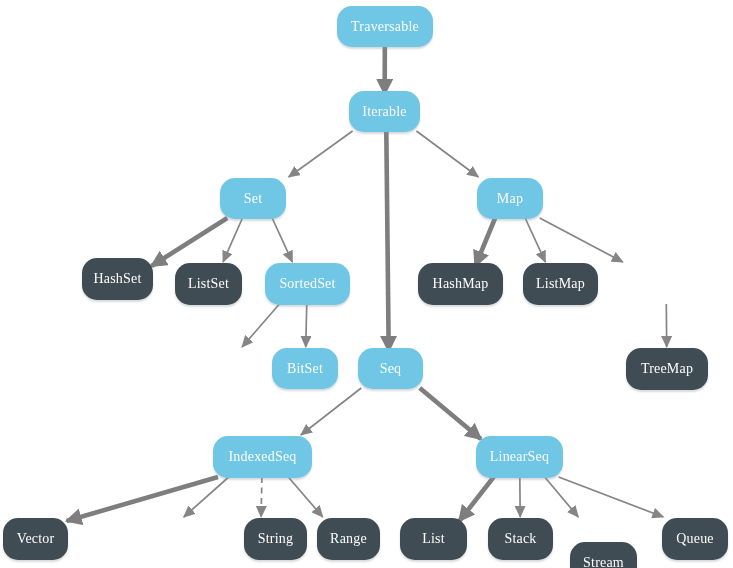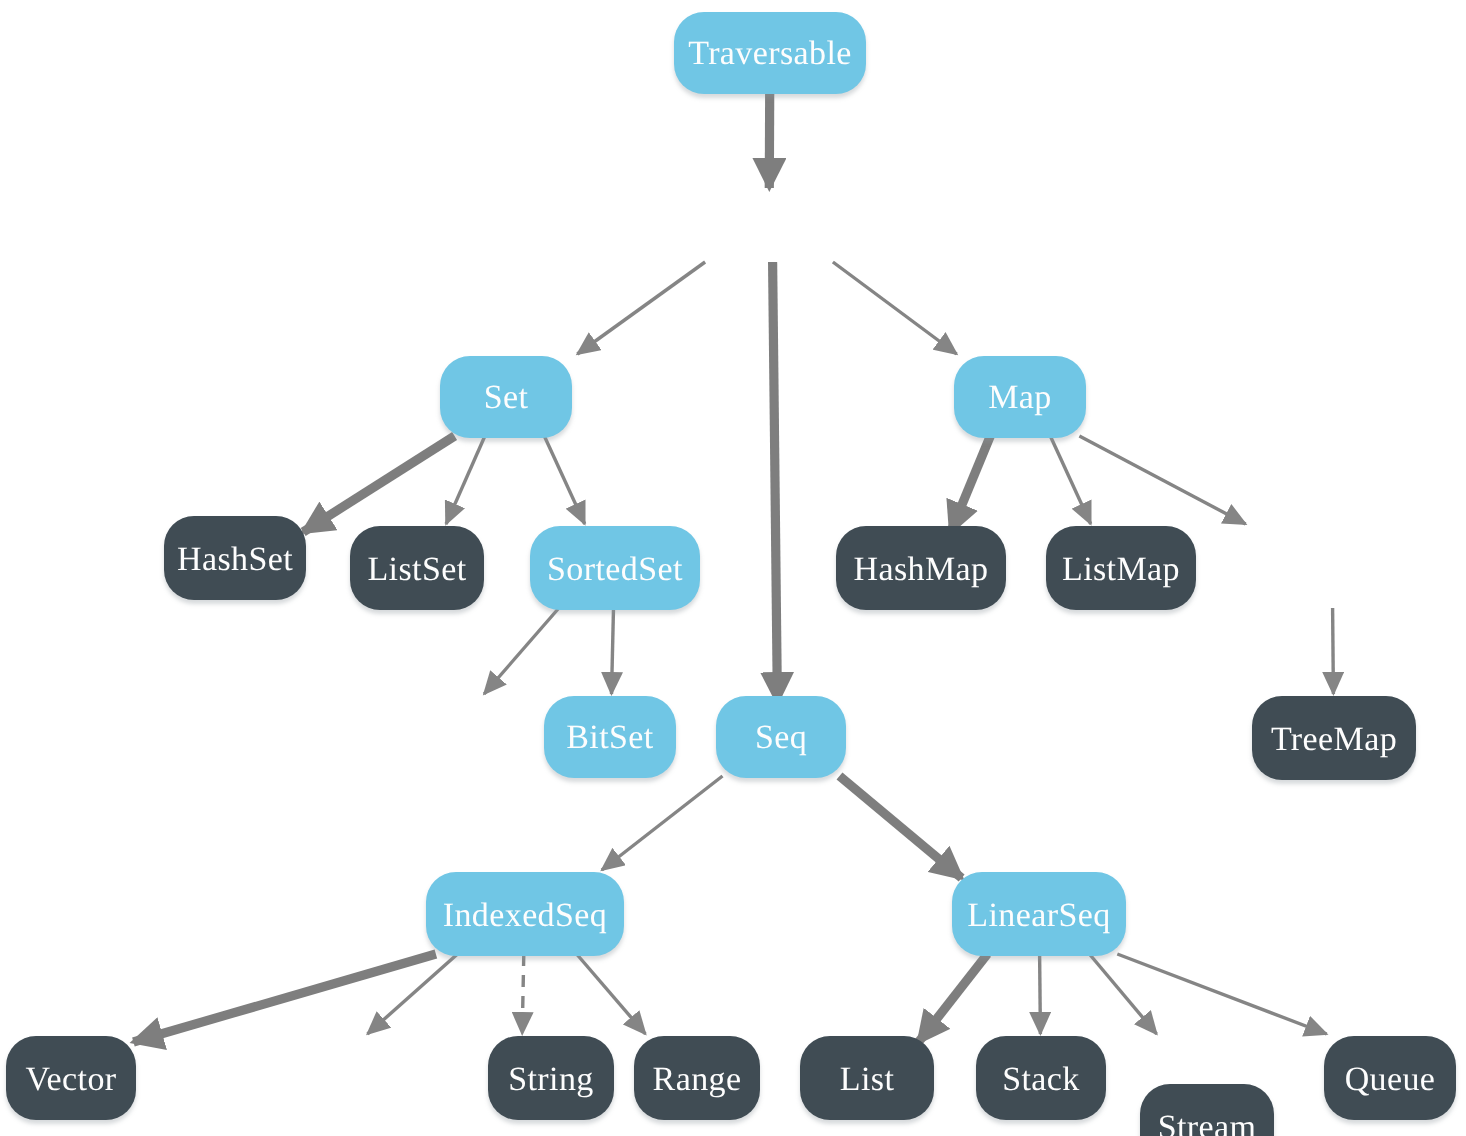--- a/index.html
+++ b/index.html
@@ -16,21 +16,21 @@
     position:absolute;
     display:flex;align-items:center;justify-content:center;
     border-radius:15px;
     box-shadow:0 2px 2px rgba(140,150,155,0.35);
     box-sizing:border-box;
   }
   .node.abstract{background:var(--abstract,#70C6E5);}
   .node.concrete{background:var(--concrete,#404C54);}
   .node .lbl{
     color:var(--label,#fdfdfd);
-    font-size:17px;
+    font-size:14px;
     line-height:1;
     white-space:nowrap;
     letter-spacing:0.2px;
   }
   line.thin  {stroke:var(--arrow,#858585);stroke-width:1.7;}
   line.thick {stroke:var(--arrowThick,#7E7E7E);stroke-width:4.6;}
   line.dashed{stroke:var(--arrow,#858585);stroke-width:1.7;stroke-dasharray:6 4.5;}
 </style>
 </head>
 <body>
@@ -67,20 +67,23 @@
         <line x1="288.3" y1="477" x2="322.7" y2="517" class="thin" marker-end="url(#ah-thin)"></line>
         <line x1="493.7" y1="477" x2="459.3" y2="521" class="thick" marker-end="url(#ah-thick)"></line>
         <line x1="519.8" y1="477" x2="520.2" y2="517" class="thin" marker-end="url(#ah-thin)"></line>
         <line x1="544.7" y1="477" x2="578.3" y2="517" class="thin" marker-end="url(#ah-thin)"></line>
         <line x1="558.65" y1="477" x2="663.32" y2="517" class="thin" marker-end="url(#ah-thin)"></line>
       </g>
   </svg>
   <div class="nodes" id="node-layer">
       <div class="node abstract" style="left: 337px; top: 6px; width: 96px; height: 41px;">
         <span class="lbl">Traversable</span>
+      </div>
+      <div class="node abstract" style="left: 349px; top: 91px; width: 71px; height: 41px;">
+        <span class="lbl">Iterable</span>
       </div>
       <div class="node abstract" style="left: 208px; top: 178px; width: 66px; height: 41px; margin-left: 12px;">
         <span class="lbl">Set</span>
       </div>
       <div class="node abstract" style="left: 477px; top: 178px; width: 66px; height: 41px;">
         <span class="lbl">Map</span>
       </div>
       <div class="node concrete" style="left: 82px; top: 258px; width: 71px; height: 42px;">
         <span class="lbl">HashSet</span>
       </div>

